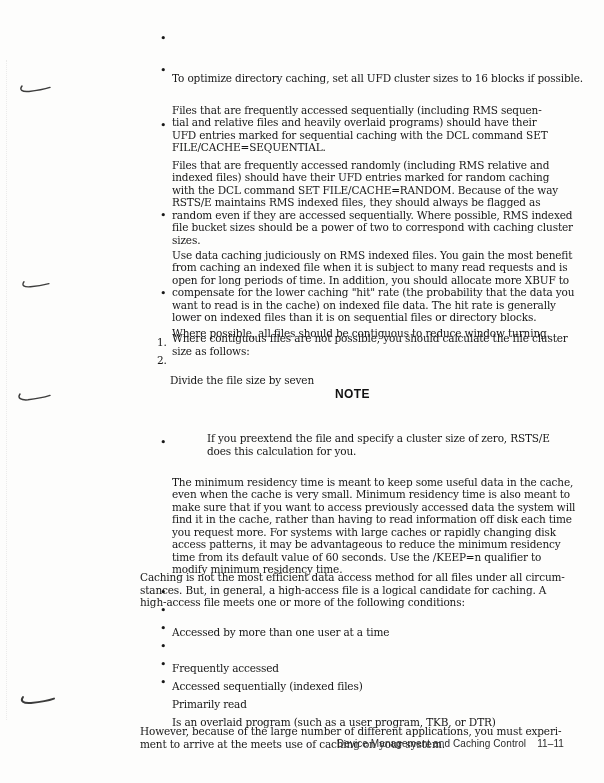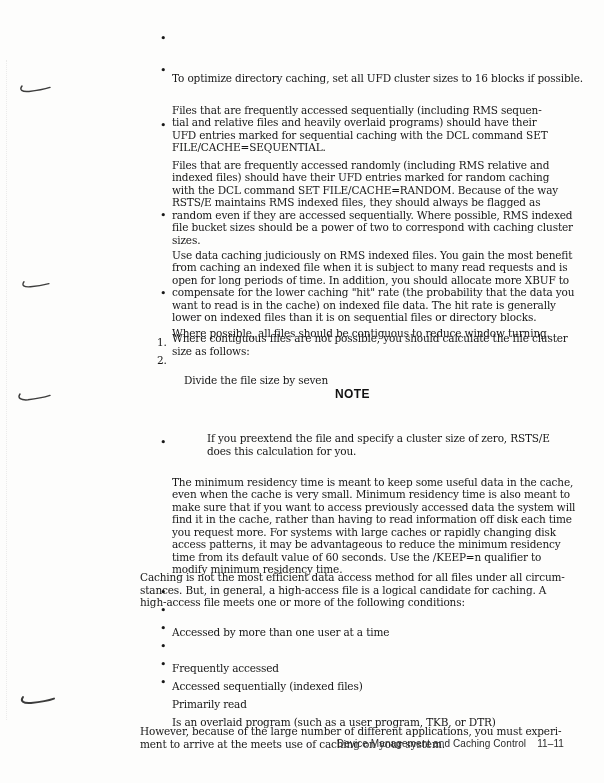--- a/index.html
+++ b/index.html
@@ -23,21 +23,21 @@
   .bullet-marker{
     position:absolute;
     left:20px;top:-1px;
     font-size:11px;
   }
   .bullet-text{margin-left:32px;}
   .step-marker{
     position:absolute;
     left:17px;top:0;
   }
-  .step-text{margin-left:44px;}
+  .step-text{margin-left:30px;}
   .note-body{margin-left:67px;}
   .note-heading{
     position:absolute;
     left:140px;
     width:425px;
     text-align:center;
     font-family:"Liberation Sans", sans-serif;
     font-weight:bold;
     font-size:12px;
     letter-spacing:0.4px;

